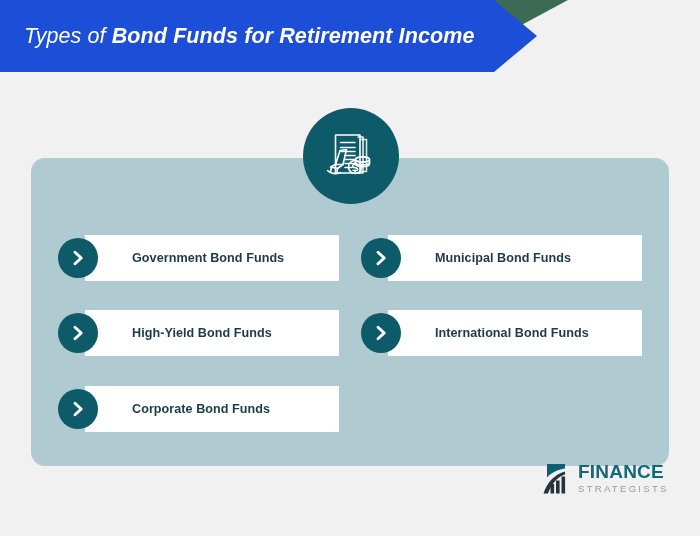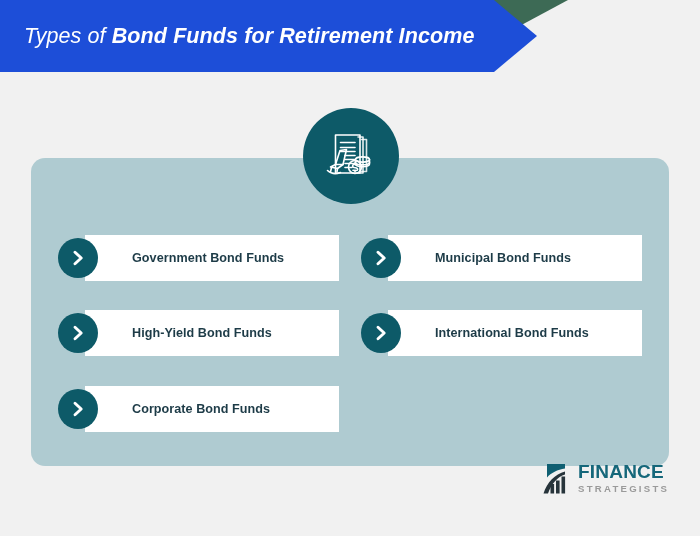--- a/index.html
+++ b/index.html
@@ -168,21 +168,21 @@
   }
   .logo-name {
     font-size: 19px;
     font-weight: 700;
     color: #15677a;
     letter-spacing: 0.2px;
     line-height: 1;
   }
   .logo-sub {
     font-size: 9.6px;
-    font-weight: 700;
+    font-weight: 400;
     color: #9a9a9a;
     letter-spacing: 2.25px;
     line-height: 1;
     margin-top: 3px;
   }
 </style>
 </head>
 <body>
 
 <div id="infographic">

